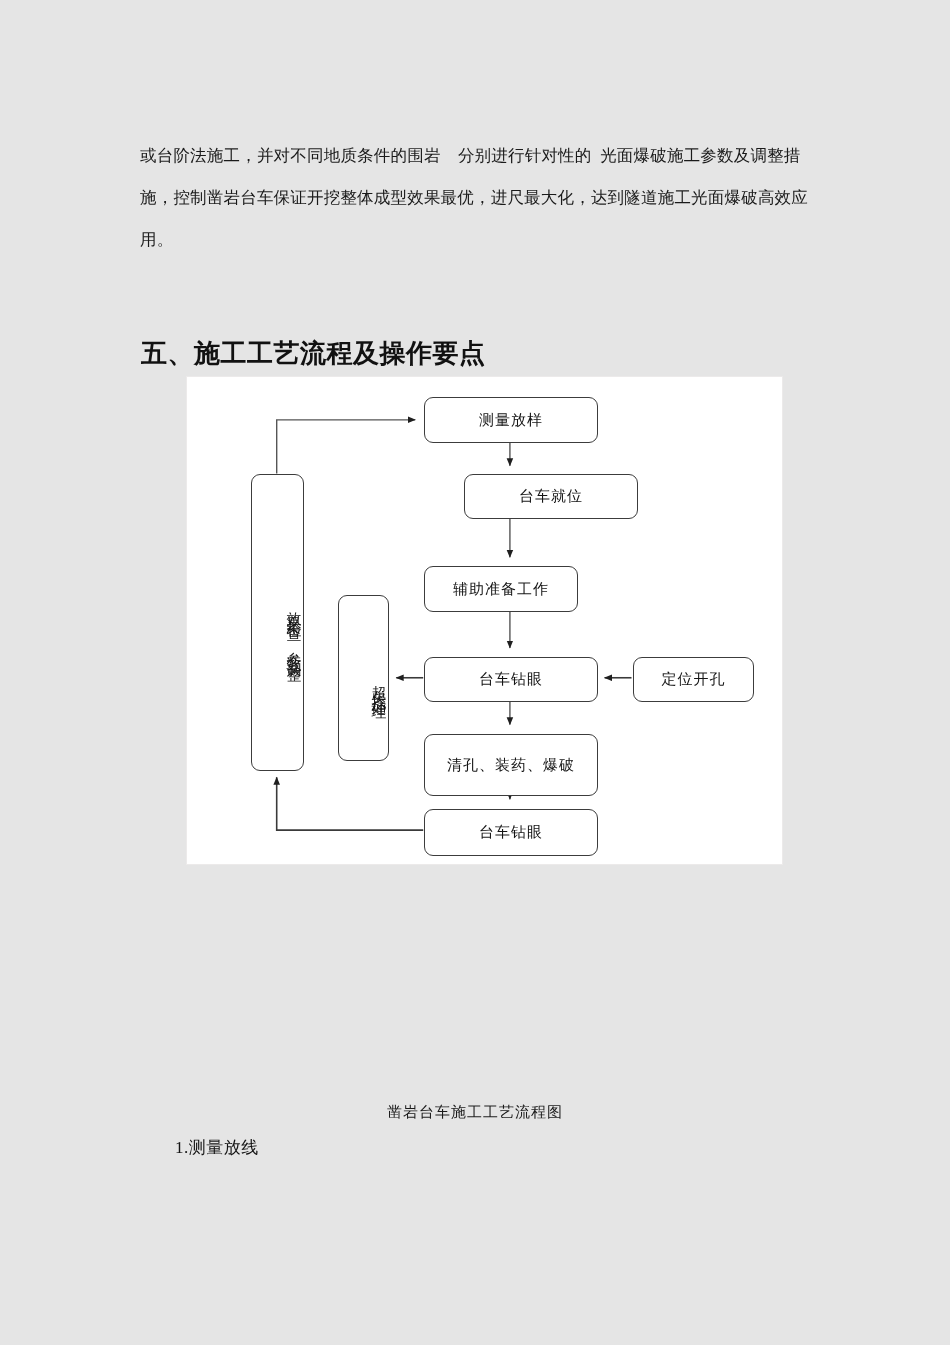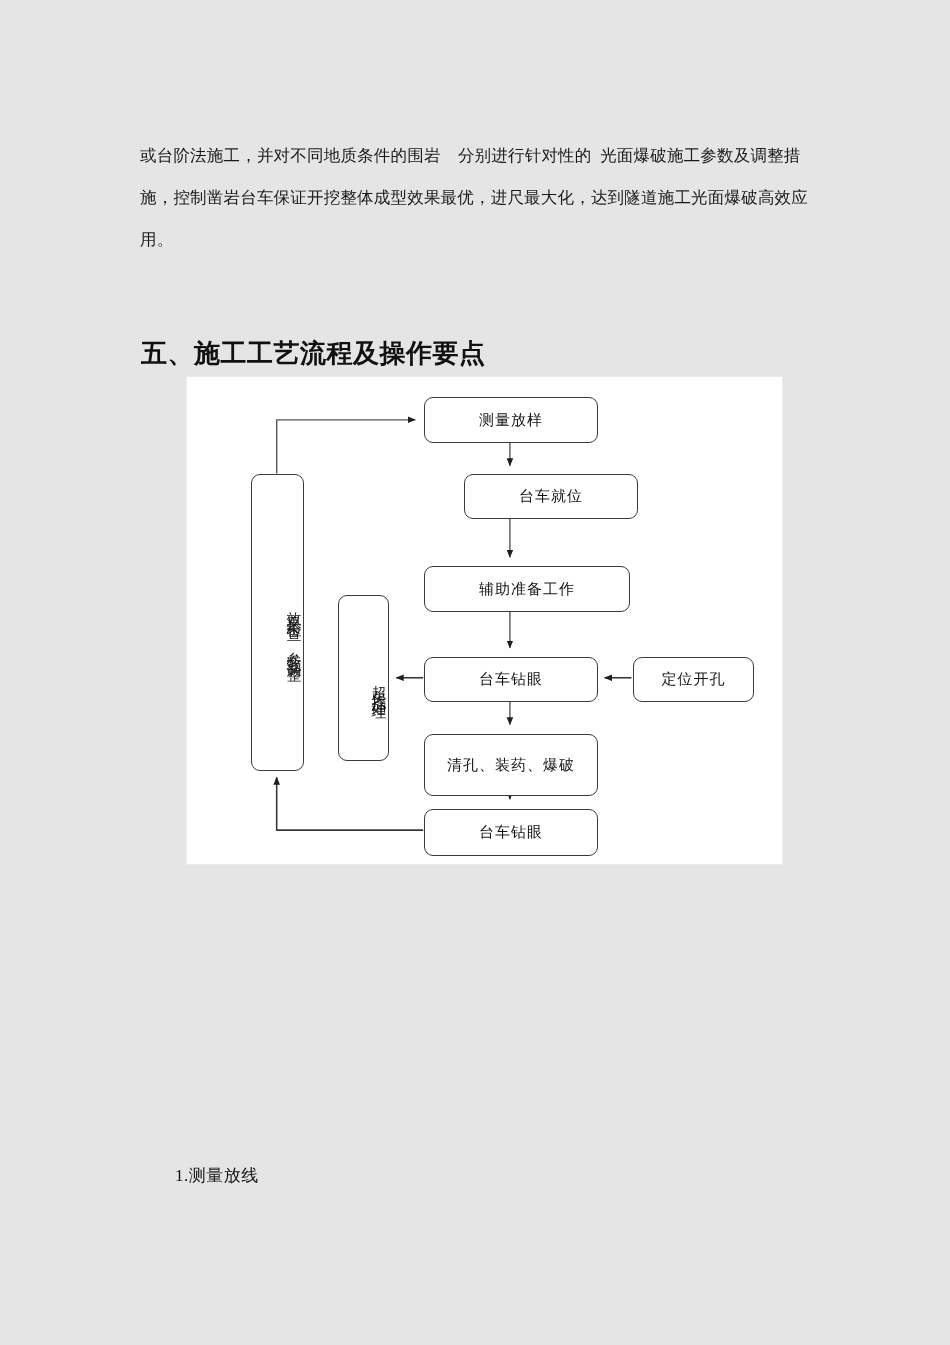--- a/index.html
+++ b/index.html
@@ -84,21 +84,21 @@
     letter-spacing: 5px;
     align-items: flex-start;
     justify-content: center;
     padding-top: 14px;
     font-size: 15px;
   }
 
   
   #n-ceLiang   { left: 237px; top: 20px;  width: 174px; height: 46px; }
   #n-taiCheJiu { left: 237px; top: 97px;  width: 174px; height: 45px; margin-left: 40px; }
-  #n-fuZhu     { left: 237px; top: 189px; width: 206px; height: 46px; }
+  #n-fuZhu     { left: 237px; top: 189px; width: 154px; height: 46px; }
   #n-zuanYan   { left: 237px; top: 280px; width: 174px; height: 45px; }
   #n-qingKong  { left: 237px; top: 357px; width: 174px; height: 62px; }
   #n-tongFeng  { left: 237px; top: 432px; width: 174px; height: 47px; }
   #n-dingWei   { left: 446px; top: 280px; width: 121px; height: 45px; }
   #n-xiaoGuo   { left: 64px;  top: 97px;  width: 53px;  height: 297px; }
   #n-chaoQian  { left: 151px; top: 218px; width: 51px;  height: 166px; }
 
   
   .connectors {
     position: absolute;
@@ -117,21 +117,21 @@
     text-align: center;
     font-size: 15px;
     color: #1a1a1a;
     letter-spacing: 1px;
   }
 
   
   .step-line {
     position: absolute;
     left: 175px;
-    top: 1164px;
+    top: 1136px;
     font-size: 17px;
     color: #141414;
     letter-spacing: 0.5px;
   }
 </style>
 </head>
 <body>
 
 <div class="page">
 
@@ -182,16 +182,17 @@
 
       <div class="node" id="n-dingWei">定位开孔</div>
 
       <div class="node vertical" id="n-xiaoGuo">效果检查、参数调整</div>
 
       <div class="node vertical" id="n-chaoQian">超欠挖处理</div>
 
     </div>
   </div>
 
+  <div class="caption">凿岩台车施工工艺流程图</div>
 
   <div class="step-line">1.测量放线</div>
 
 </div>
 
 </body></html>

